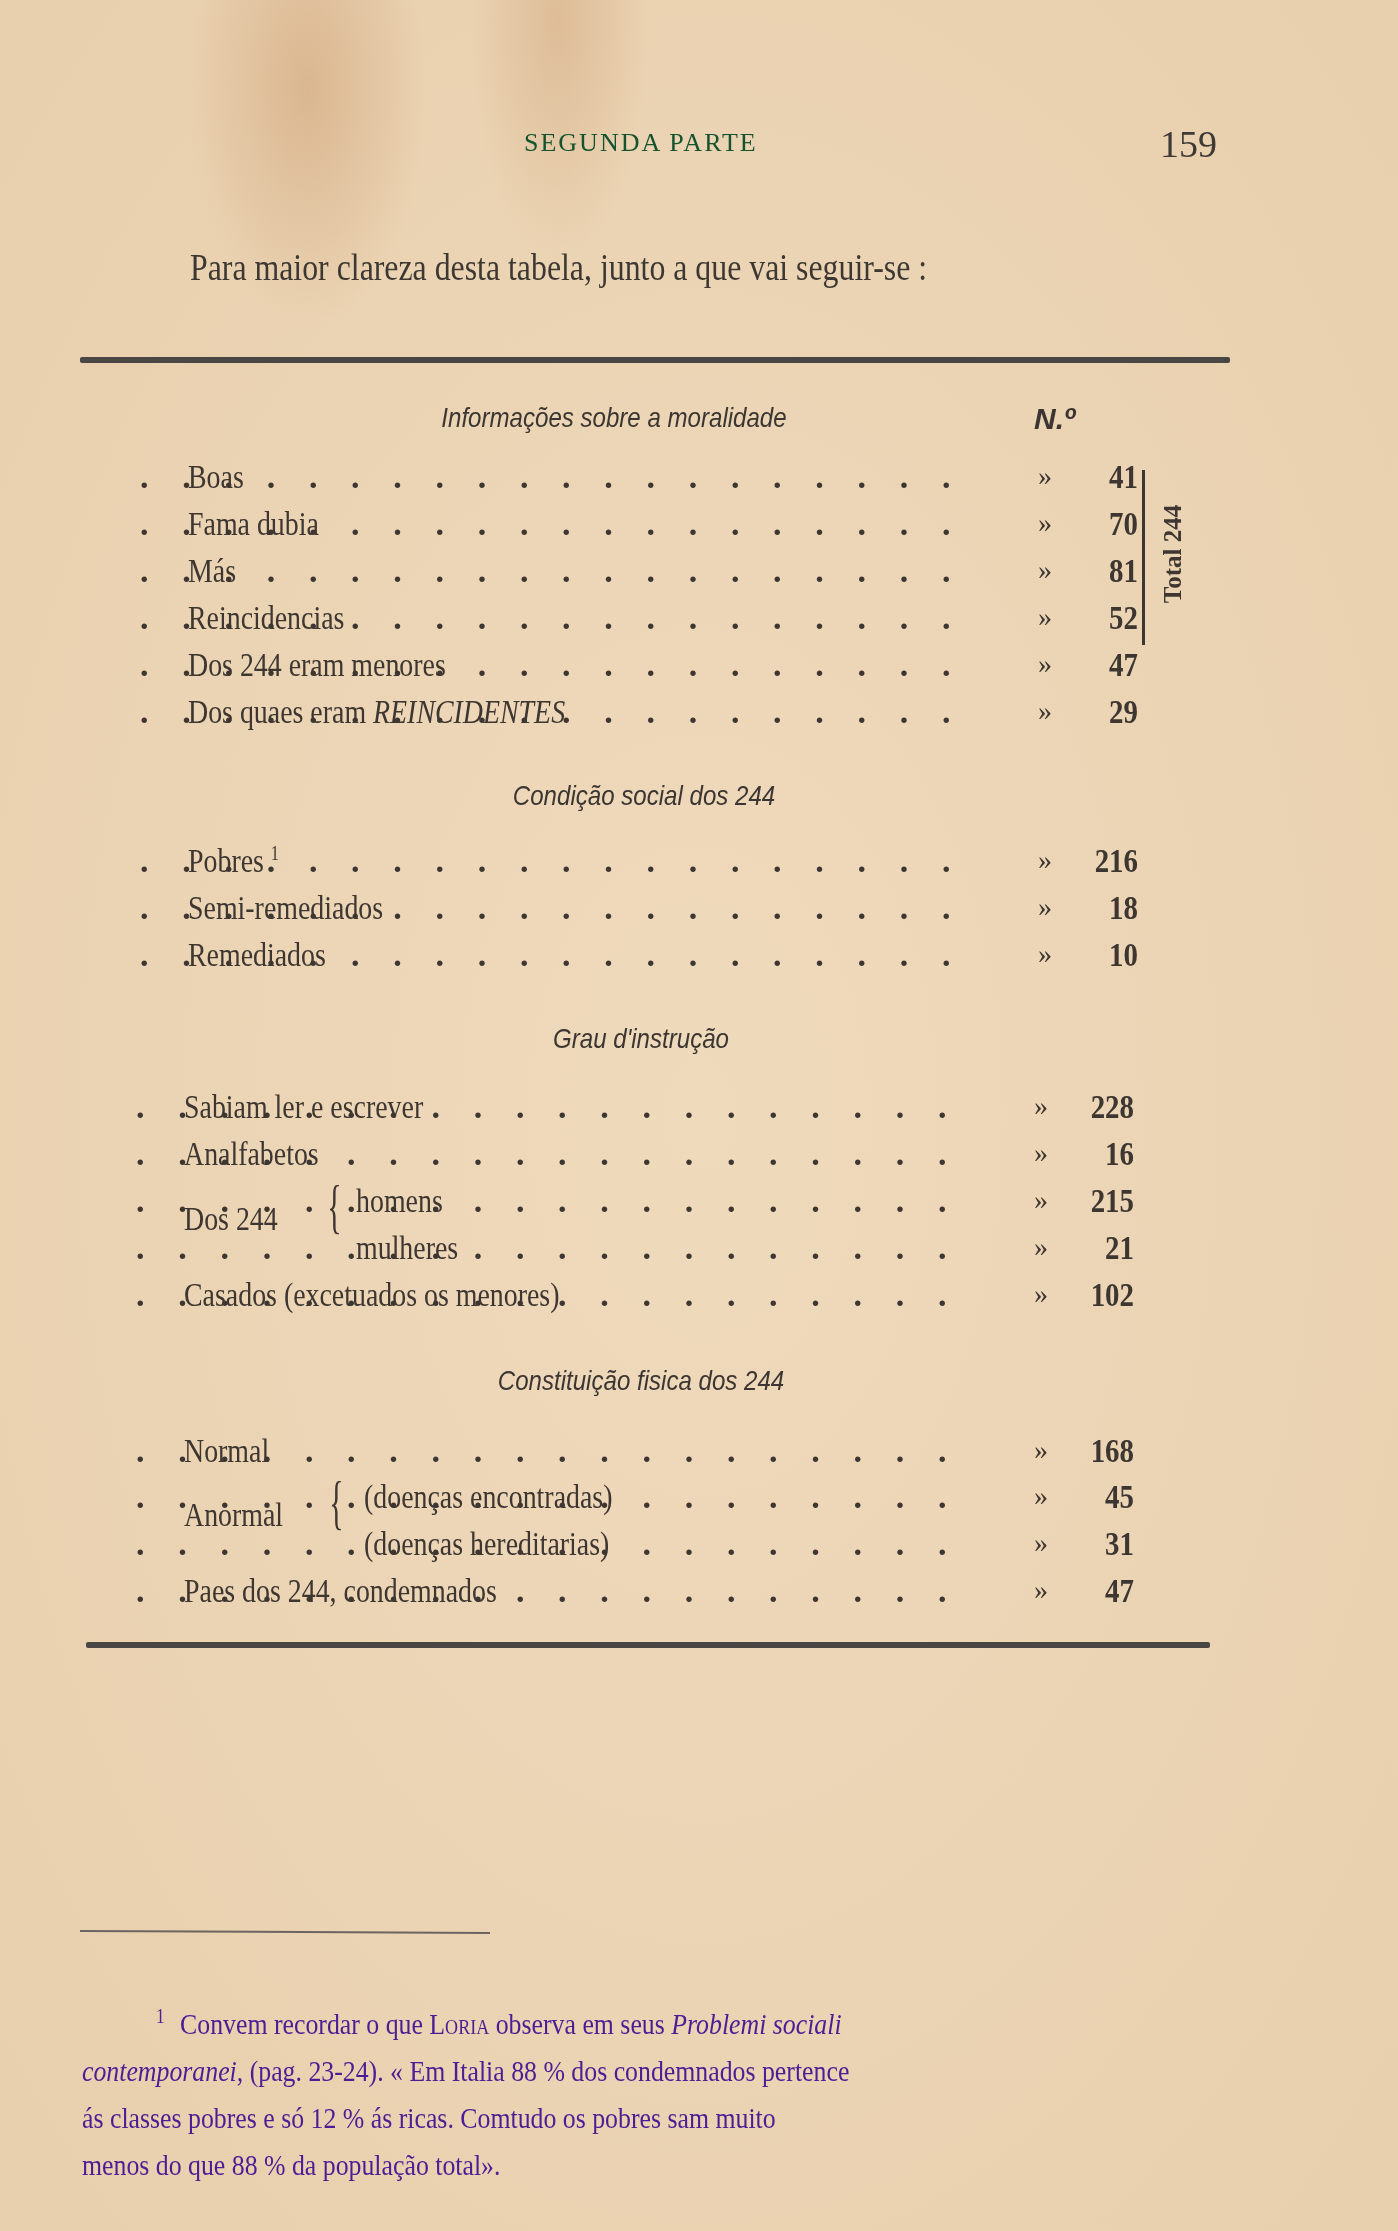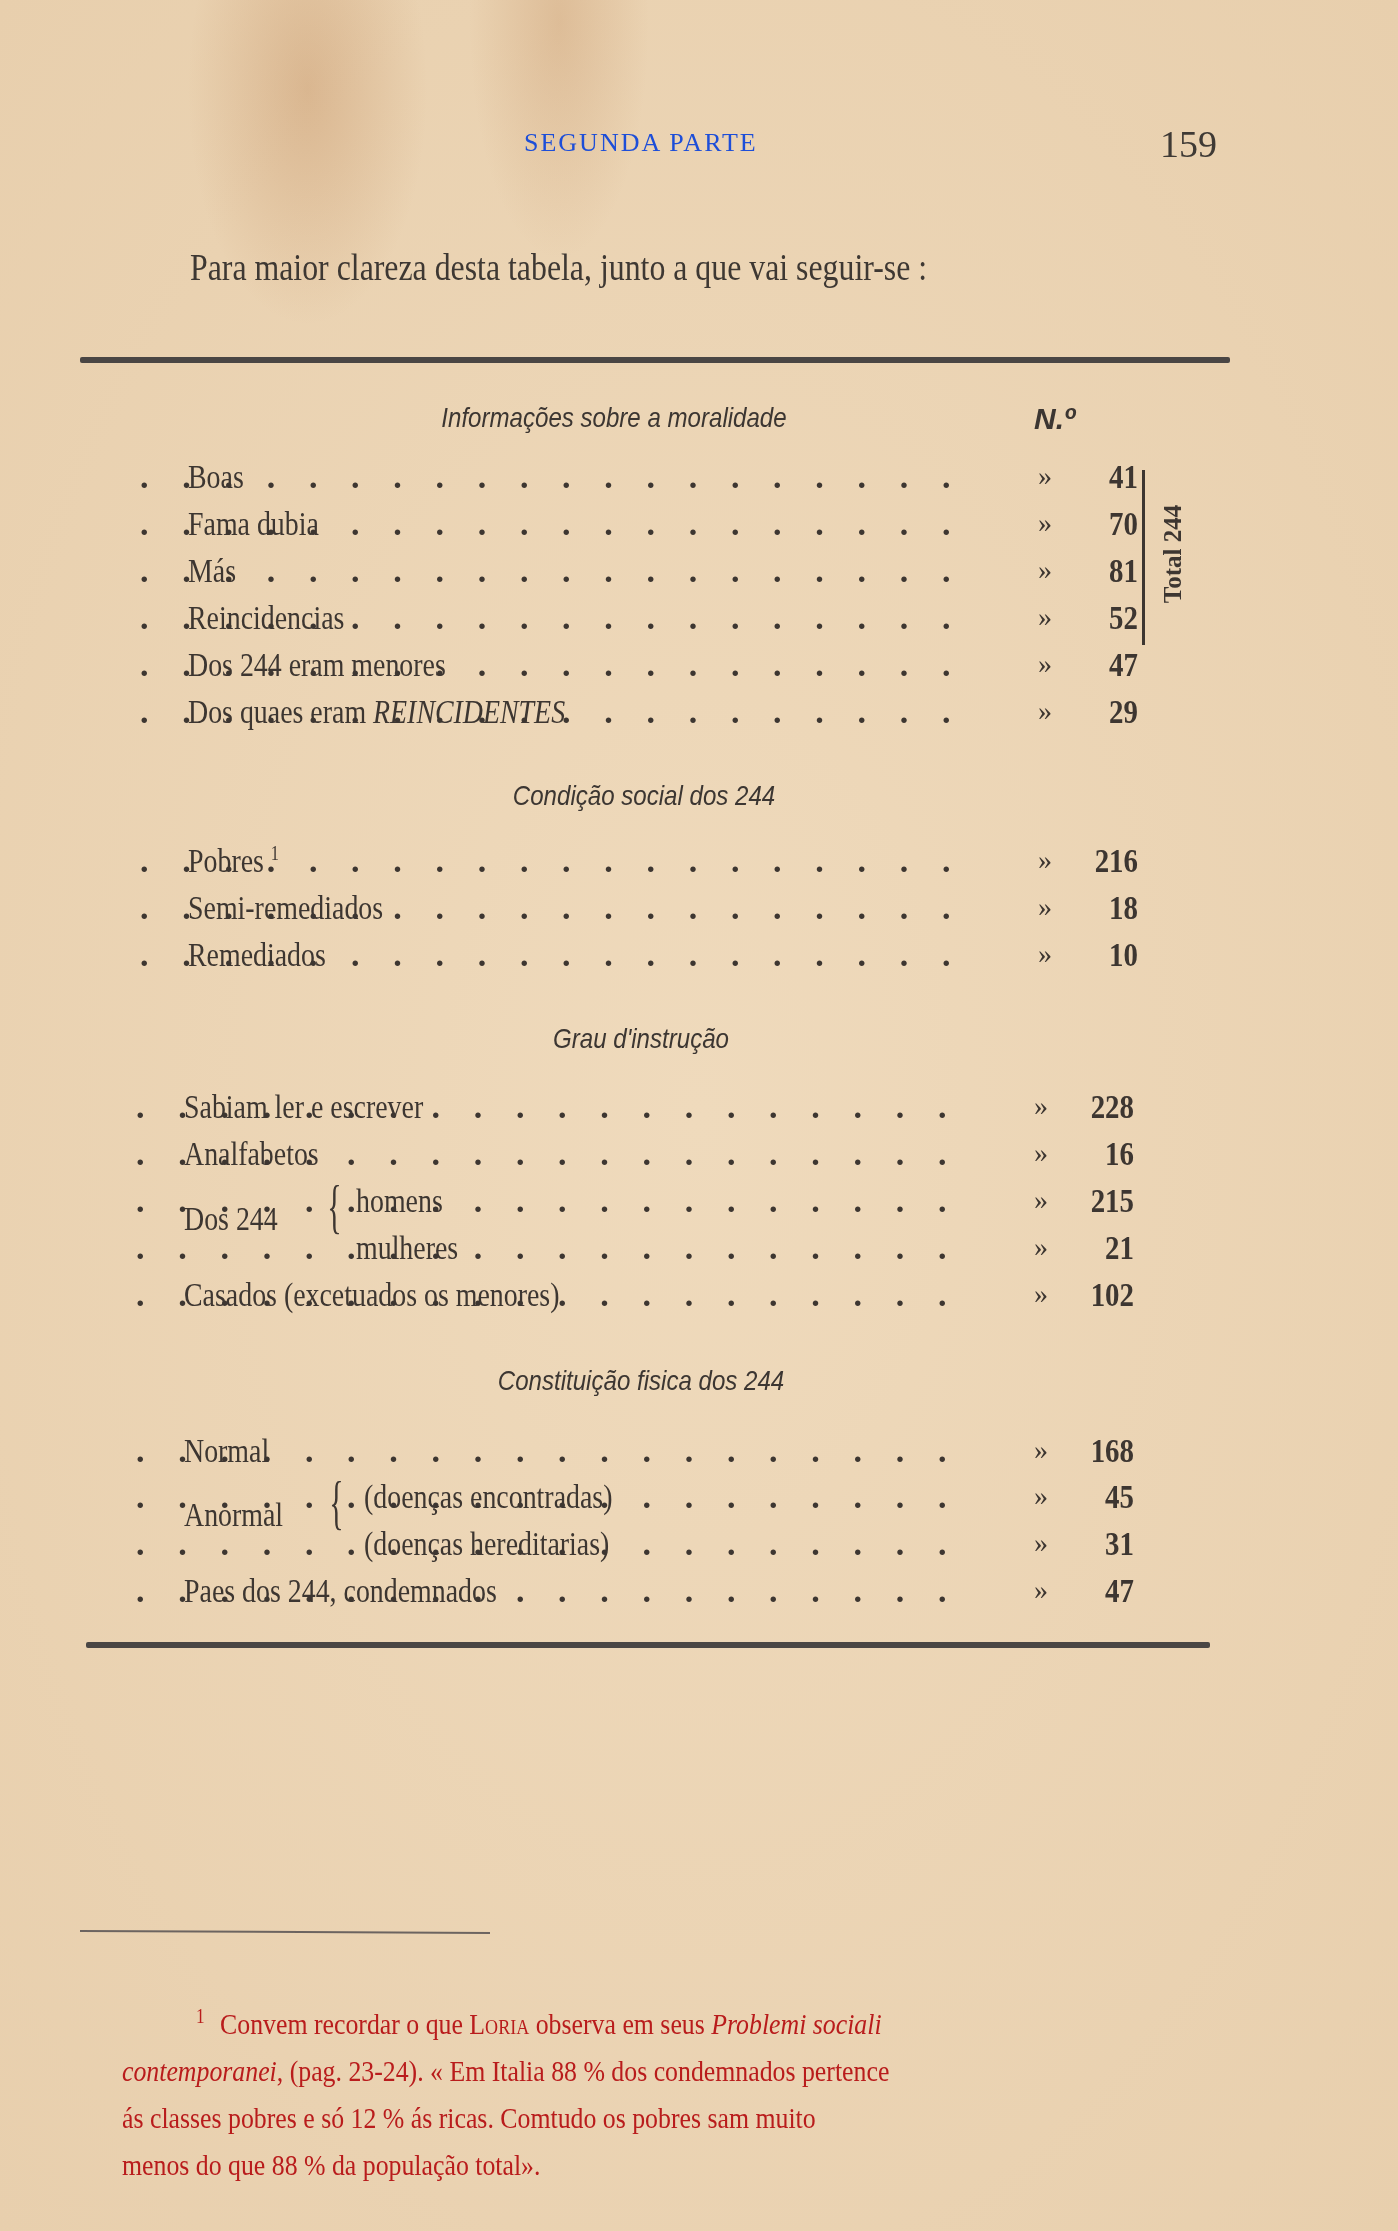--- a/index.html
+++ b/index.html
@@ -14,21 +14,21 @@
       color: #3d3530;
       position: relative;
     }
     .page { position: absolute; left: 0; top: 0; width: 1398px; height: 2231px; }
 
     .running-head {
       position: absolute; top: 128px; left: 0; width: 1398px; height: 40px;
     }
     .running-title {
       position: absolute; left: 524px; top: 0;
-      font-size: 26px; letter-spacing: 2px; color: #1d4ed8;
+      font-size: 26px; letter-spacing: 2px; color: #14532d;
       font-family: "Liberation Serif", serif;
     }
     .page-number {
       position: absolute; left: 1160px; top: -6px;
       font-size: 38px; color: #3f3a35;
       font-family: "Liberation Serif", serif;
     }
 
     .intro {
       position: absolute; left: 190px; top: 246px;
@@ -104,21 +104,21 @@
     }
     .paragraph .line { display: block; white-space: nowrap; transform: scaleX(0.86); transform-origin: left center; }
     .paragraph .line.first { padding-left: 86px; }
 
     .footnote-rule {
       position: absolute; left: 80px; top: 1931px; width: 410px; height: 2px;
       background: #6c6460; transform: rotate(0.3deg);
     }
     .footnote {
       position: absolute; left: 82px; top: 1993px; width: 1130px;
-      font-size: 30px; line-height: 47px; color: #b91c1c; margin-left: 40px;
+      font-size: 30px; line-height: 47px; color: #4c1d95;
     }
     .footnote .line { display: block; white-space: nowrap; transform: scaleX(0.86); transform-origin: left center; }
     .footnote .line.first { padding-left: 86px; }
     .fn-mark { font-size: 20px; vertical-align: super; margin-right: 18px; }
     .smallcaps { font-variant: small-caps; }
     .it { font-style: italic; }
   </style>
 </head>
 <body>
 

